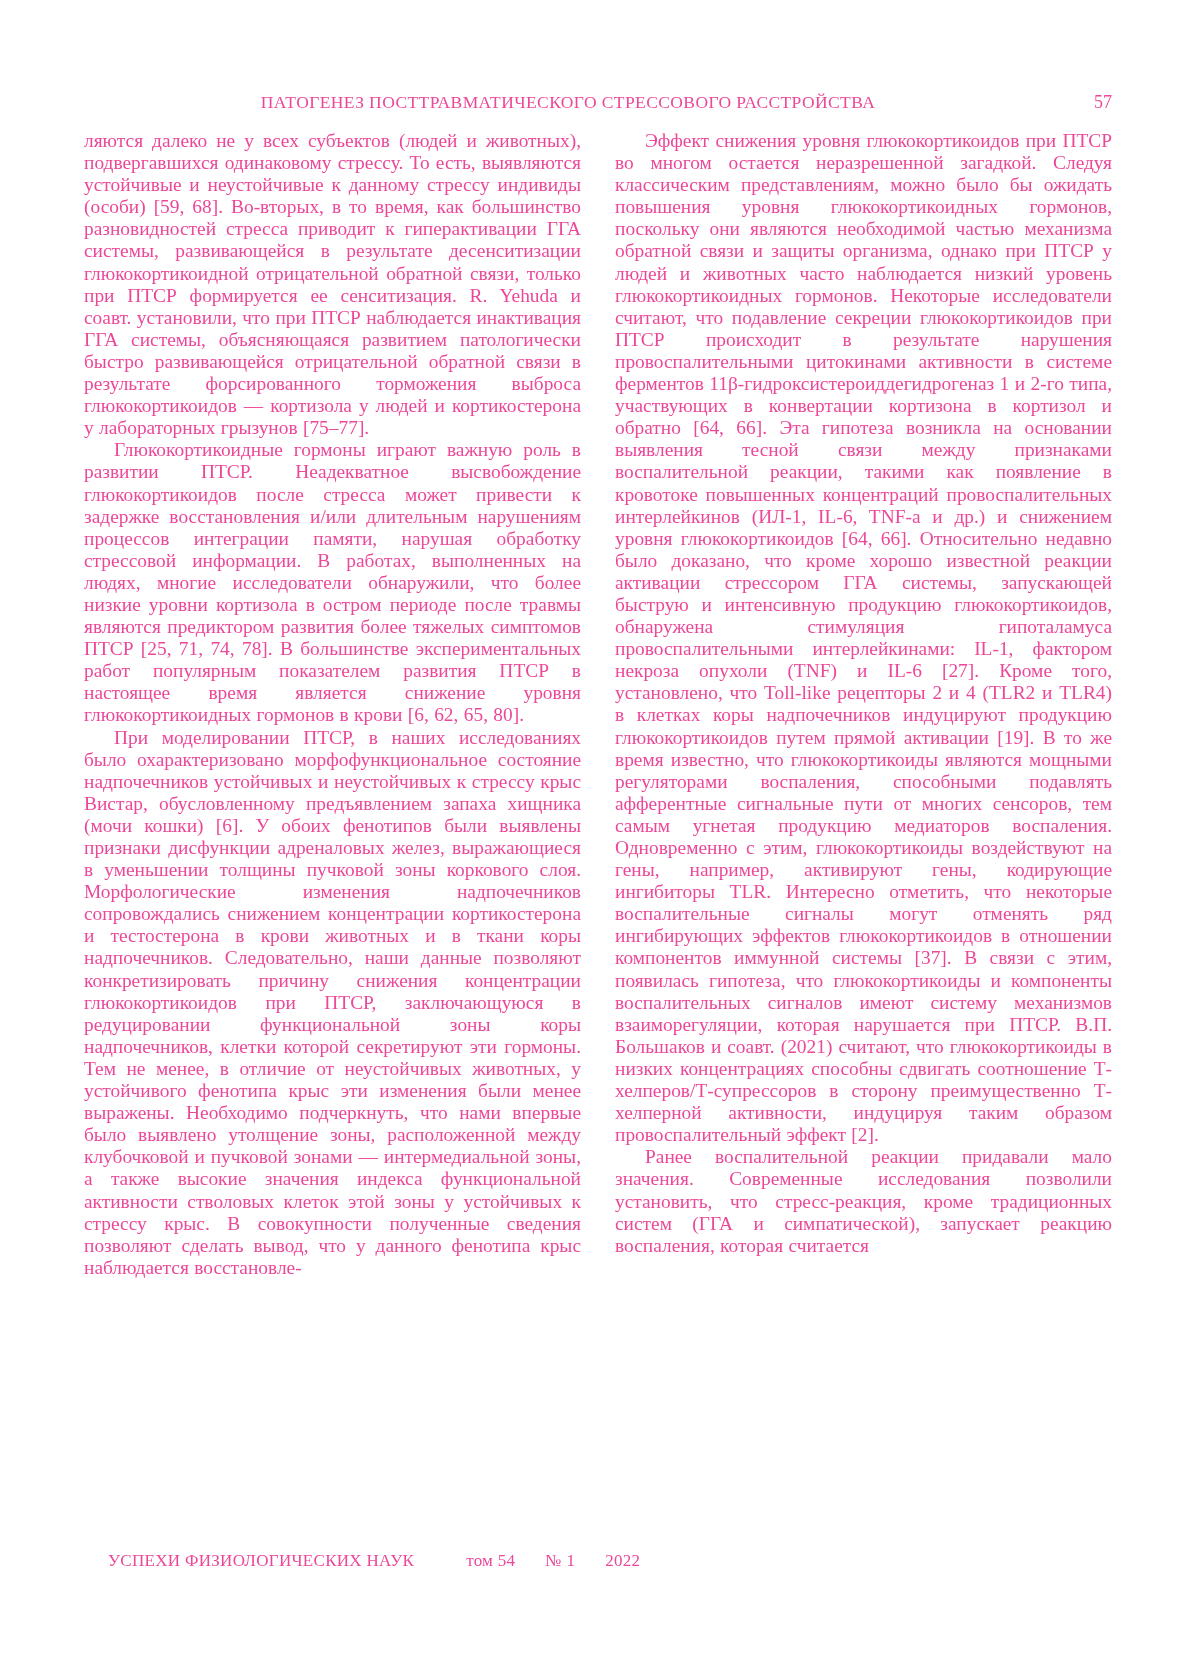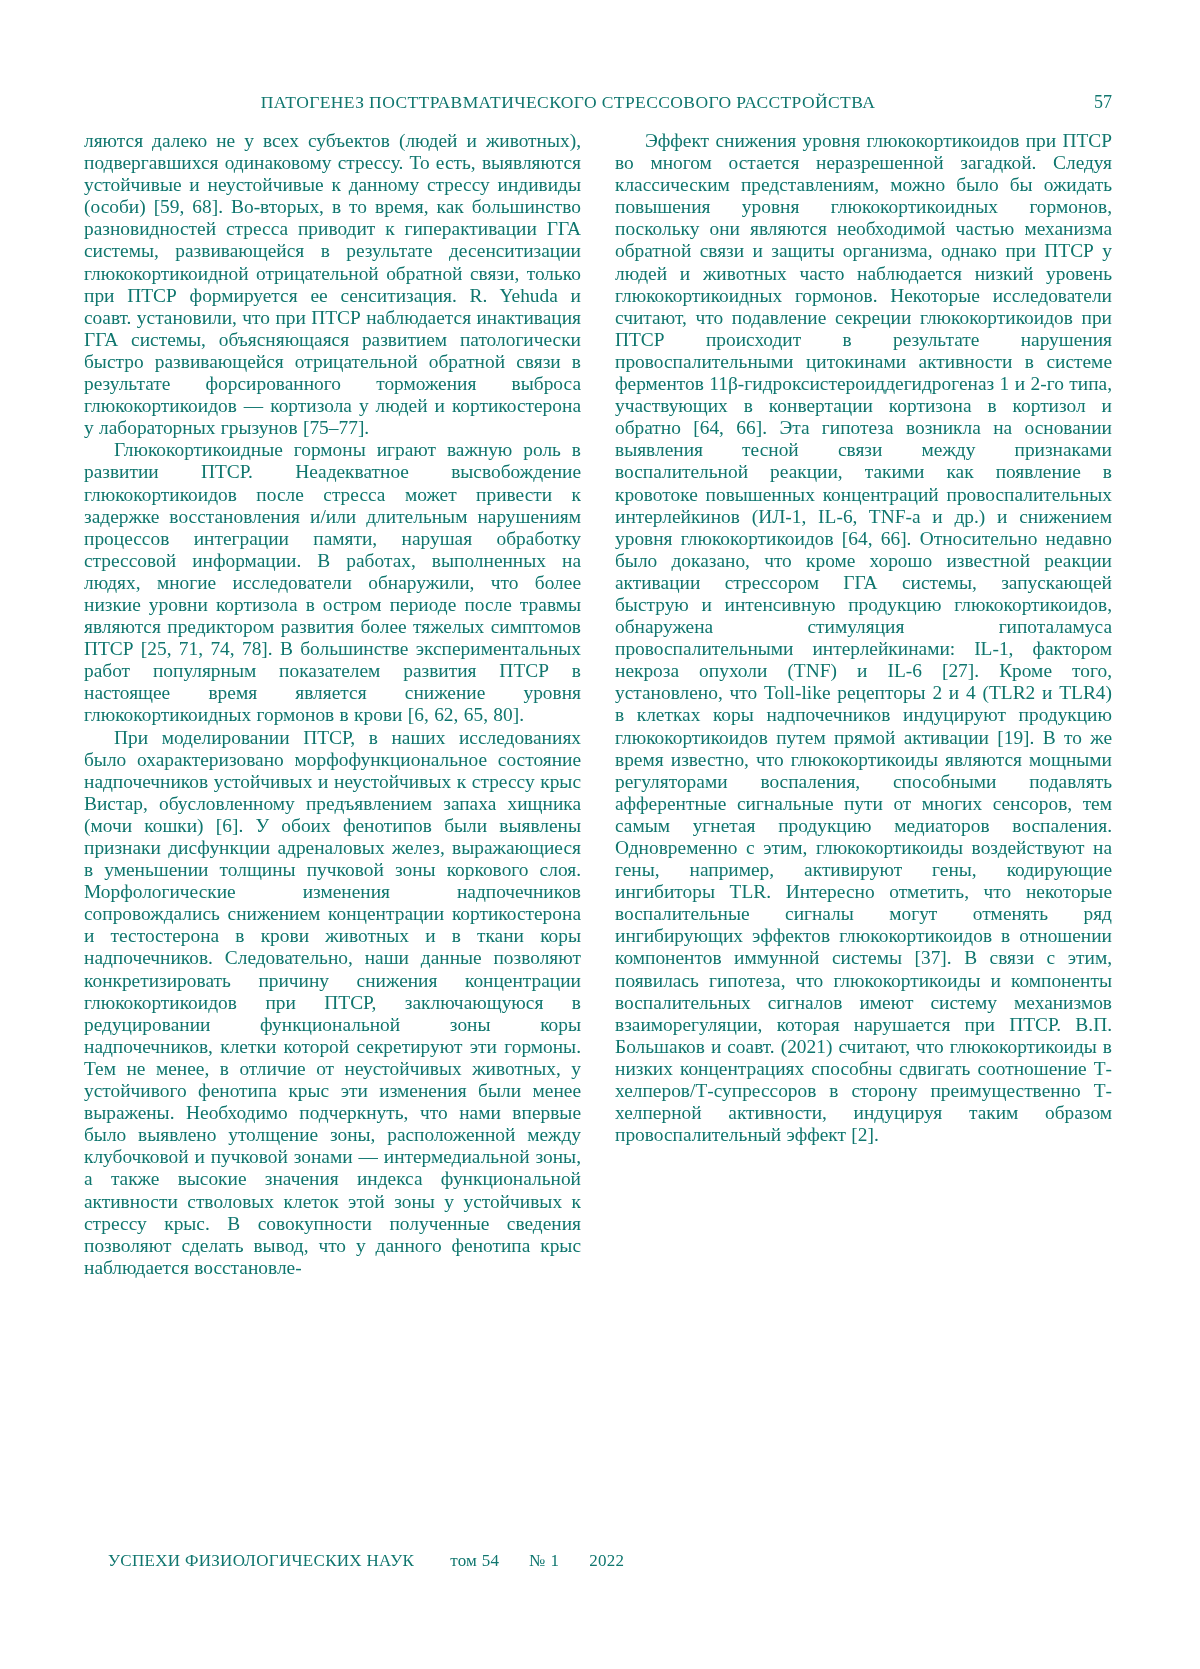--- a/index.html
+++ b/index.html
@@ -5,21 +5,21 @@
   html, body {
     margin: 0;
     padding: 0;
     background: #ffffff;
   }
   .page {
     position: relative;
     width: 1200px;
     height: 1669px;
     background: #ffffff;
-    color: #0f766e;
+    color: #ec4899;
     font-family: "Liberation Serif", "DejaVu Serif", serif;
     overflow: hidden;
   }
   .header {
     position: absolute;
     top: 92px;
     left: 84px;
     width: 1028px;
     height: 26px;
   }
@@ -62,21 +62,21 @@
     text-indent: 30px;
   }
   .footer {
     position: absolute;
     top: 1551px;
     left: 108px;
     font-size: 17px;
     letter-spacing: 0.3px;
     white-space: nowrap;
   }
-  .footer .journal { margin-right: 36px; }
+  .footer .journal { margin-right: 52px; }
   .footer .vol     { margin-right: 30px; }
   .footer .issue   { margin-right: 30px; }
 </style>
 </head>
 <body>
 
 <div class="page">
 
   <div class="header">
     <div class="running-title">ПАТОГЕНЕЗ ПОСТТРАВМАТИЧЕСКОГО СТРЕССОВОГО РАССТРОЙСТВА</div>
@@ -84,20 +84,21 @@
   </div>
 
   <div class="columns">
     <div class="column">
         <p class="">ляются далеко не у всех субъектов (людей и животных), подвергавшихся одинаковому стрессу. То есть, выявляются устойчивые и неустойчивые к данному стрессу индивиды (особи) [59, 68]. Во-вторых, в то время, как большинство разновидностей стресса приводит к гиперактивации ГГА системы, развивающейся в результате десенситизации глюкокортикоидной отрицательной обратной связи, только при ПТСР формируется ее сенситизация. R. Yehuda и соавт. установили, что при ПТСР наблюдается инактивация ГГА системы, объясняющаяся развитием патологически быстро развивающейся отрицательной обратной связи в результате форсированного торможения выброса глюкокортикоидов — кортизола у людей и кортикостерона у лабораторных грызунов [75–77].</p>
         <p class="indent">Глюкокортикоидные гормоны играют важную роль в развитии ПТСР. Неадекватное высвобождение глюкокортикоидов после стресса может привести к задержке восстановления и/или длительным нарушениям процессов интеграции памяти, нарушая обработку стрессовой информации. В работах, выполненных на людях, многие исследователи обнаружили, что более низкие уровни кортизола в остром периоде после травмы являются предиктором развития более тяжелых симптомов ПТСР [25, 71, 74, 78]. В большинстве экспериментальных работ популярным показателем развития ПТСР в настоящее время является снижение уровня глюкокортикоидных гормонов в крови [6, 62, 65, 80].</p>
         <p class="indent">При моделировании ПТСР, в наших исследованиях было охарактеризовано морфофункциональное состояние надпочечников устойчивых и неустойчивых к стрессу крыс Вистар, обусловленному предъявлением запаха хищника (мочи кошки) [6]. У обоих фенотипов были выявлены признаки дисфункции адреналовых желез, выражающиеся в уменьшении толщины пучковой зоны коркового слоя. Морфологические изменения надпочечников сопровождались снижением концентрации кортикостерона и тестостерона в крови животных и в ткани коры надпочечников. Следовательно, наши данные позволяют конкретизировать причину снижения концентрации глюкокортикоидов при ПТСР, заключающуюся в редуцировании функциональной зоны коры надпочечников, клетки которой секретируют эти гормоны. Тем не менее, в отличие от неустойчивых животных, у устойчивого фенотипа крыс эти изменения были менее выражены. Необходимо подчеркнуть, что нами впервые было выявлено утолщение зоны, расположенной между клубочковой и пучковой зонами — интермедиальной зоны, а также высокие значения индекса функциональной активности стволовых клеток этой зоны у устойчивых к стрессу крыс. В совокупности полученные сведения позволяют сделать вывод, что у данного фенотипа крыс наблюдается восстановле-</p>
       </div>
     <div class="column">
         <p class="indent">Эффект снижения уровня глюкокортикоидов при ПТСР во многом остается неразрешенной загадкой. Следуя классическим представлениям, можно было бы ожидать повышения уровня глюкокортикоидных гормонов, поскольку они являются необходимой частью механизма обратной связи и защиты организма, однако при ПТСР у людей и животных часто наблюдается низкий уровень глюкокортикоидных гормонов. Некоторые исследователи считают, что подавление секреции глюкокортикоидов при ПТСР происходит в результате нарушения провоспалительными цитокинами активности в системе ферментов 11β-гидроксистероиддегидрогеназ 1 и 2-го типа, участвующих в конвертации кортизона в кортизол и обратно [64, 66]. Эта гипотеза возникла на основании выявления тесной связи между признаками воспалительной реакции, такими как появление в кровотоке повышенных концентраций провоспалительных интерлейкинов (ИЛ-1, IL-6, TNF-a и др.) и снижением уровня глюкокортикоидов [64, 66]. Относительно недавно было доказано, что кроме хорошо известной реакции активации стрессором ГГА системы, запускающей быструю и интенсивную продукцию глюкокортикоидов, обнаружена стимуляция гипоталамуса провоспалительными интерлейкинами: IL-1, фактором некроза опухоли (TNF) и IL-6 [27]. Кроме того, установлено, что Toll-like рецепторы 2 и 4 (TLR2 и TLR4) в клетках коры надпочечников индуцируют продукцию глюкокортикоидов путем прямой активации [19]. В то же время известно, что глюкокортикоиды являются мощными регуляторами воспаления, способными подавлять афферентные сигнальные пути от многих сенсоров, тем самым угнетая продукцию медиаторов воспаления. Одновременно с этим, глюкокортикоиды воздействуют на гены, например, активируют гены, кодирующие ингибиторы TLR. Интересно отметить, что некоторые воспалительные сигналы могут отменять ряд ингибирующих эффектов глюкокортикоидов в отношении компонентов иммунной системы [37]. В связи с этим, появилась гипотеза, что глюкокортикоиды и компоненты воспалительных сигналов имеют систему механизмов взаиморегуляции, которая нарушается при ПТСР. В.П. Большаков и соавт. (2021) считают, что глюкокортикоиды в низких концентрациях способны сдвигать соотношение Т-хелперов/Т-супрессоров в сторону преимущественно Т-хелперной активности, индуцируя таким образом провоспалительный эффект [2].</p>
+        <p class="indent">Ранее воспалительной реакции придавали мало значения. Современные исследования позволили установить, что стресс-реакция, кроме традиционных систем (ГГА и симпатической), запускает реакцию воспаления, которая считается</p>
       </div>
   </div>
 
   <div class="footer">
     <span class="journal">УСПЕХИ ФИЗИОЛОГИЧЕСКИХ НАУК</span><span class="vol">том 54</span><span class="issue">№ 1</span><span class="year">2022</span>
   </div>
 
 </div>
 
 </body></html>

